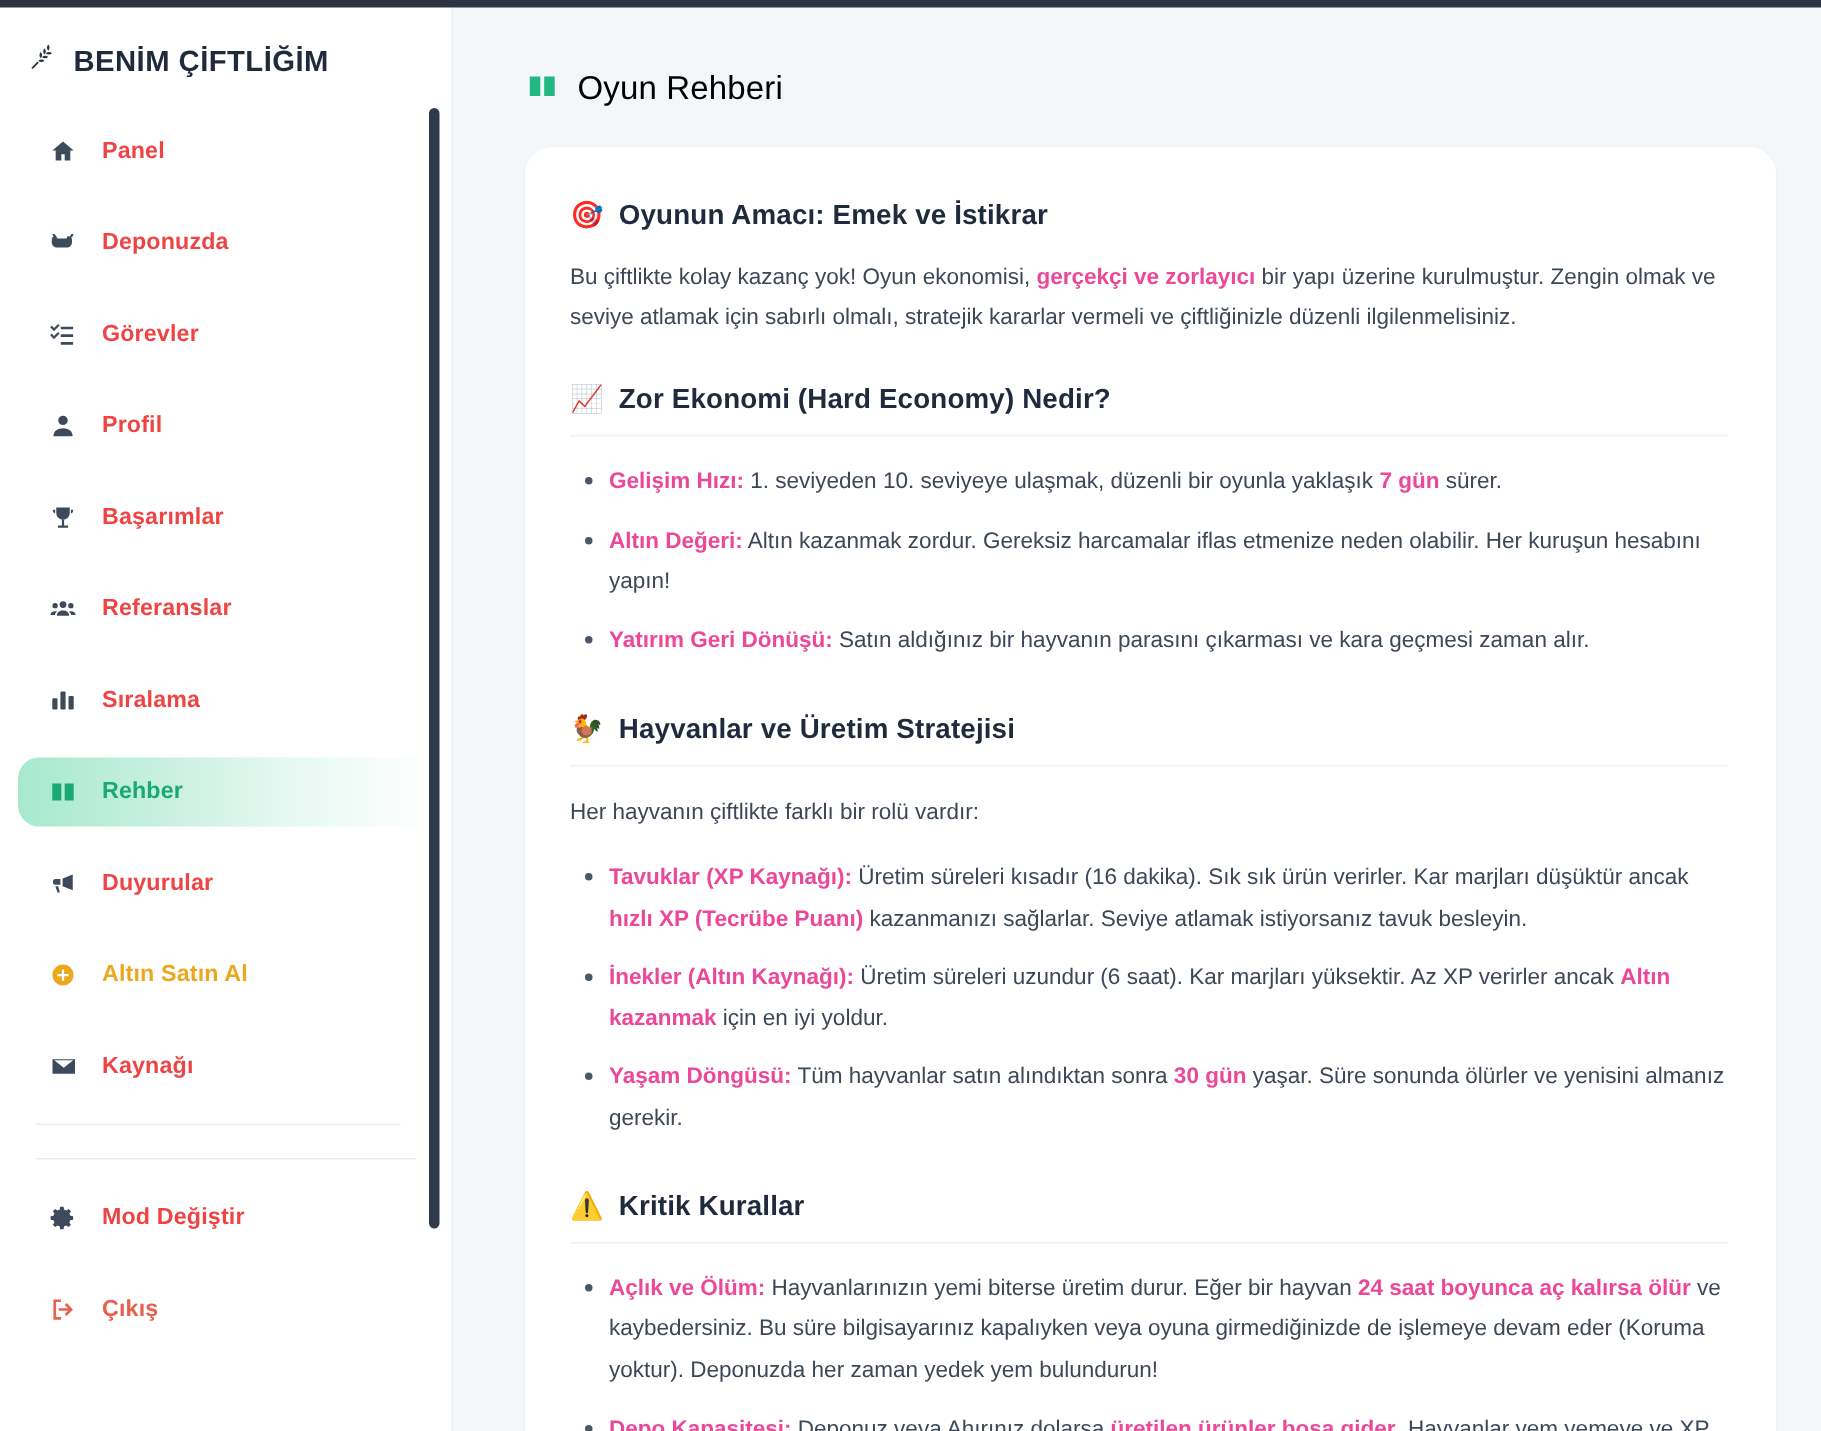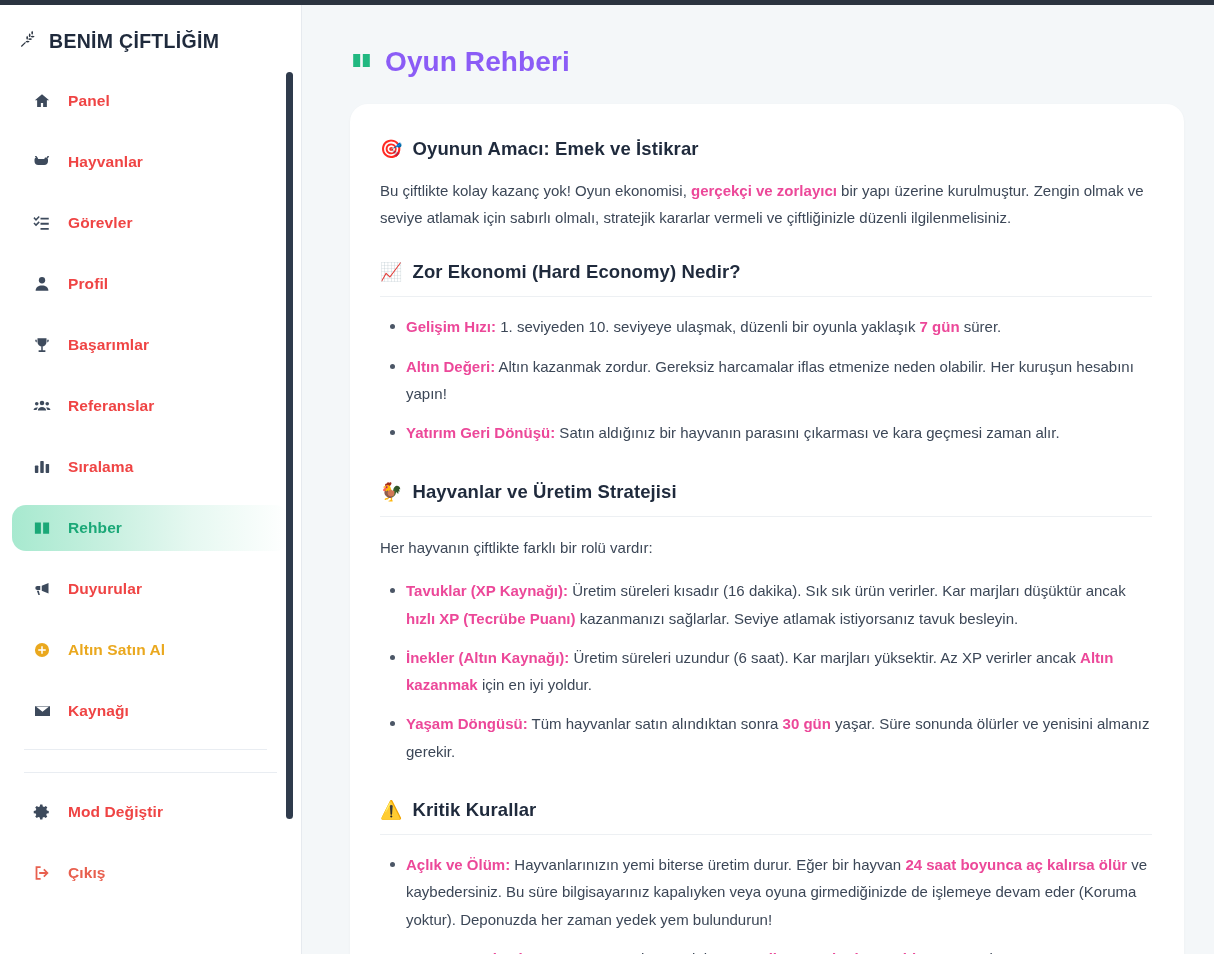--- a/index.html
+++ b/index.html
@@ -129,23 +129,23 @@
   }
 
   .page-head {
     display: flex;
     align-items: center;
     gap: 12px;
     margin-bottom: 26px;
   }
   .page-head-icon { font-size: 23px; line-height: 1; }
   .page-title {
-    font-size: 28px;
-    font-weight: bold;
-    color: #8b5cf6;
+    font-size: 22px;
+    font-weight: normal;
+    color: #000000;
     letter-spacing: 0.1px;
   }
 
   .card {
     background: #ffffff;
     border-radius: 18px;
     padding: 34px 32px 30px 30px;
     box-shadow: 0 1px 3px rgba(25,40,60,0.04);
     min-height: 860px;
   }
@@ -229,21 +229,21 @@
         <span class="nav-label">Panel</span>
       </div>
 
 
       <div class="nav-item">
         <span class="nav-icon">
           <svg width="20" height="18" viewBox="0 0 24 24" fill="currentColor">
               <path d="M2 9c0-2 1.5-3 3-3h1l1 2h8l1-2h1c1.5 0 3 1 3 3v2c0 3-2 5-5 5H7c-3 0-5-2-5-5zM4 7L2.5 4h2L6 6zm16 0l1.5-3h-2L18 6z"></path>
             </svg>
         </span>
-        <span class="nav-label">Hayvanlar</span>
+        <span class="nav-label">Deponuzda</span>
       </div>
 
       <div class="nav-item">
         <span class="nav-icon">
           <svg width="18" height="18" viewBox="0 0 24 24" fill="currentColor">
               <path d="M10 5h11v2.4H10zm0 6.8h11v2.4H10zm0 6.8h11V21H10zM2 4l2 2.2L7.6 2.6 9 4 4 9.2.6 5.6zM2 11.2l2 2.2 3.6-3.6L9 11.2l-5 5-3.4-3.6z"></path>
             </svg>
         </span>
         <span class="nav-label">Görevler</span>
       </div>

